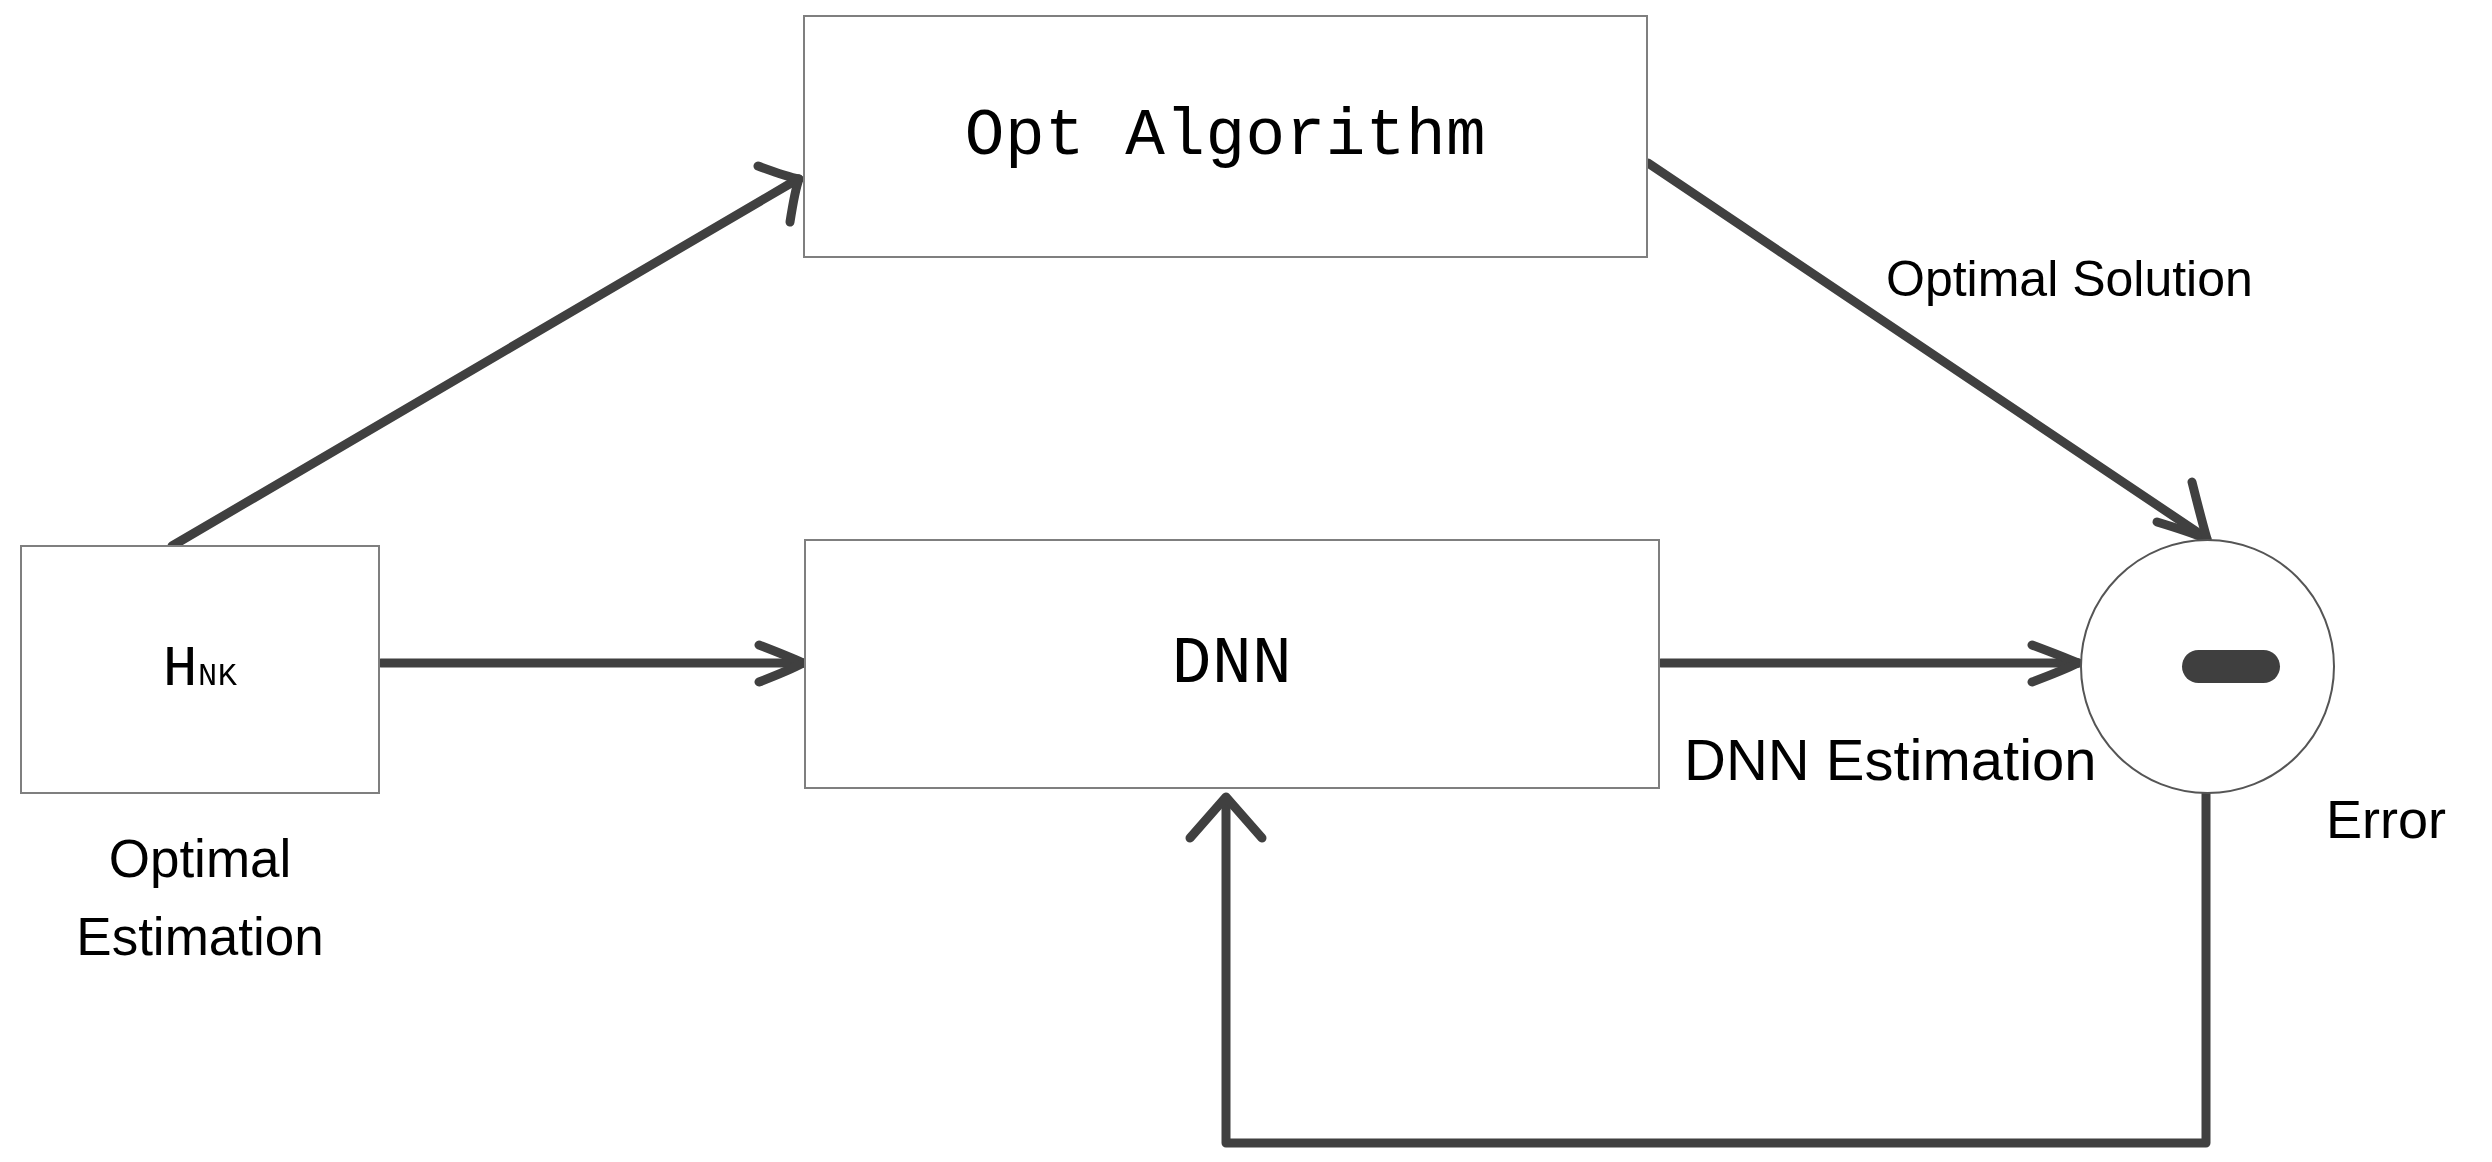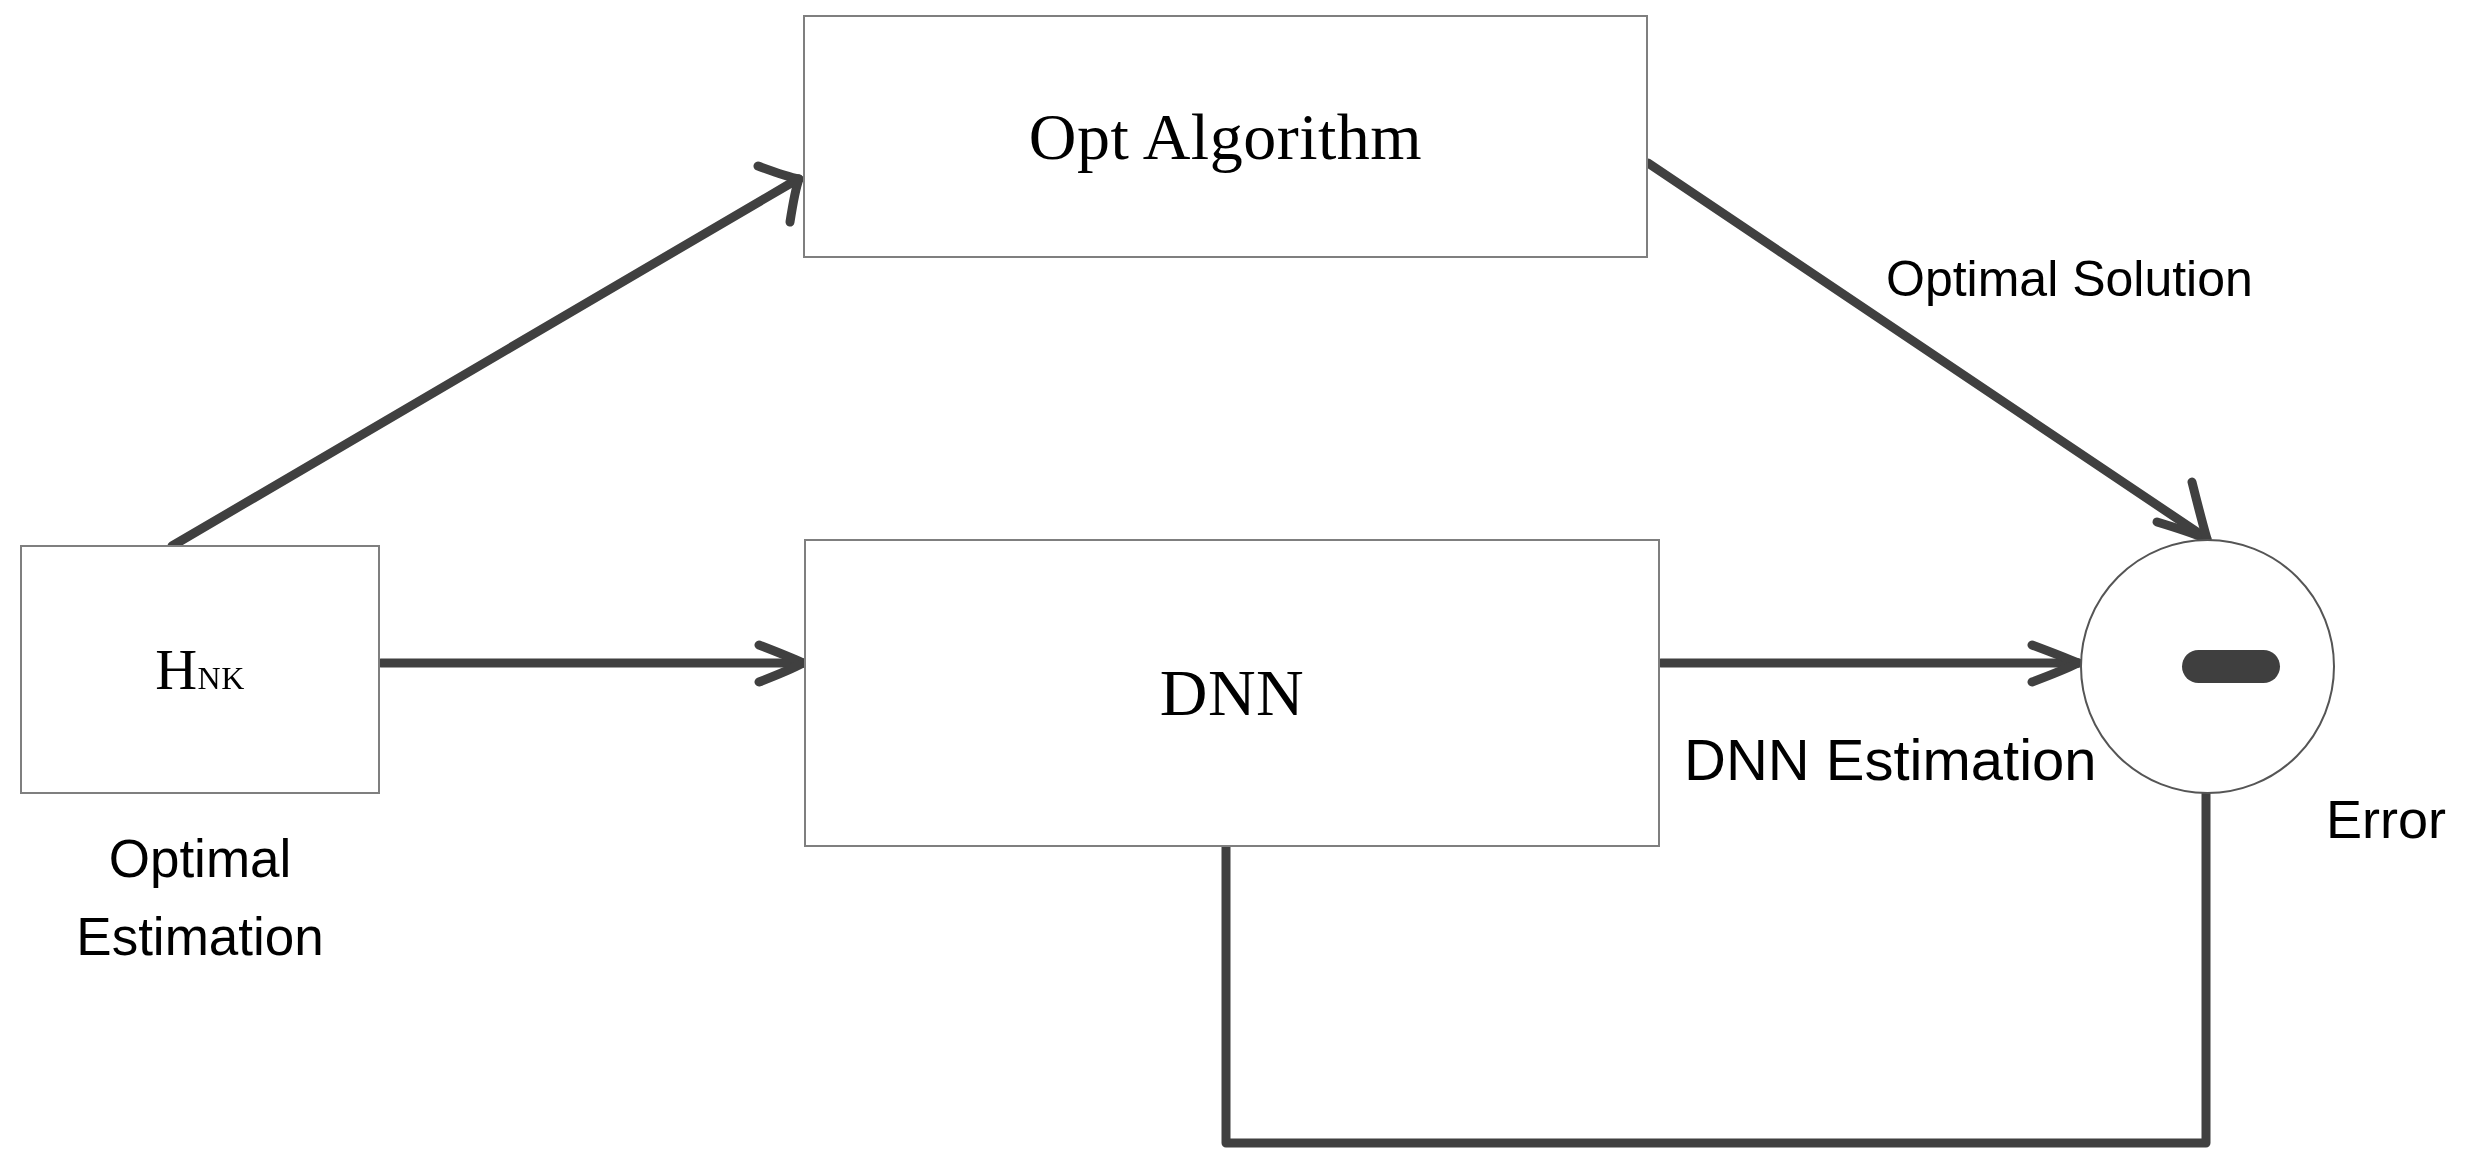--- a/index.html
+++ b/index.html
@@ -32,40 +32,40 @@
   .node-box {
     position: absolute;
     box-sizing: border-box;
     background: #ffffff;
     border: 2px solid #7f7f7f;
     display: flex;
     align-items: center;
     justify-content: center;
   }
   .node-box .node-label {
-    font-family: Liberation Serif, serif;
+    font-family: Liberation Mono, monospace;
     font-weight: 400;
     color: #000000;
     white-space: nowrap;
     letter-spacing: 0.5px;
   }
 
   #box-opt {
     left: 803px;
     top: 15px;
     width: 845px;
     height: 243px;
   }
   #box-opt .node-label { font-size: 66px; }
 
   #box-dnn {
     left: 804px;
     top: 539px;
     width: 856px;
-    height: 308px;
+    height: 250px;
   }
   #box-dnn .node-label { font-size: 66px; }
 
   #box-hnk {
     left: 20px;
     top: 545px;
     width: 360px;
     height: 249px;
   }
   #box-hnk .node-label {

